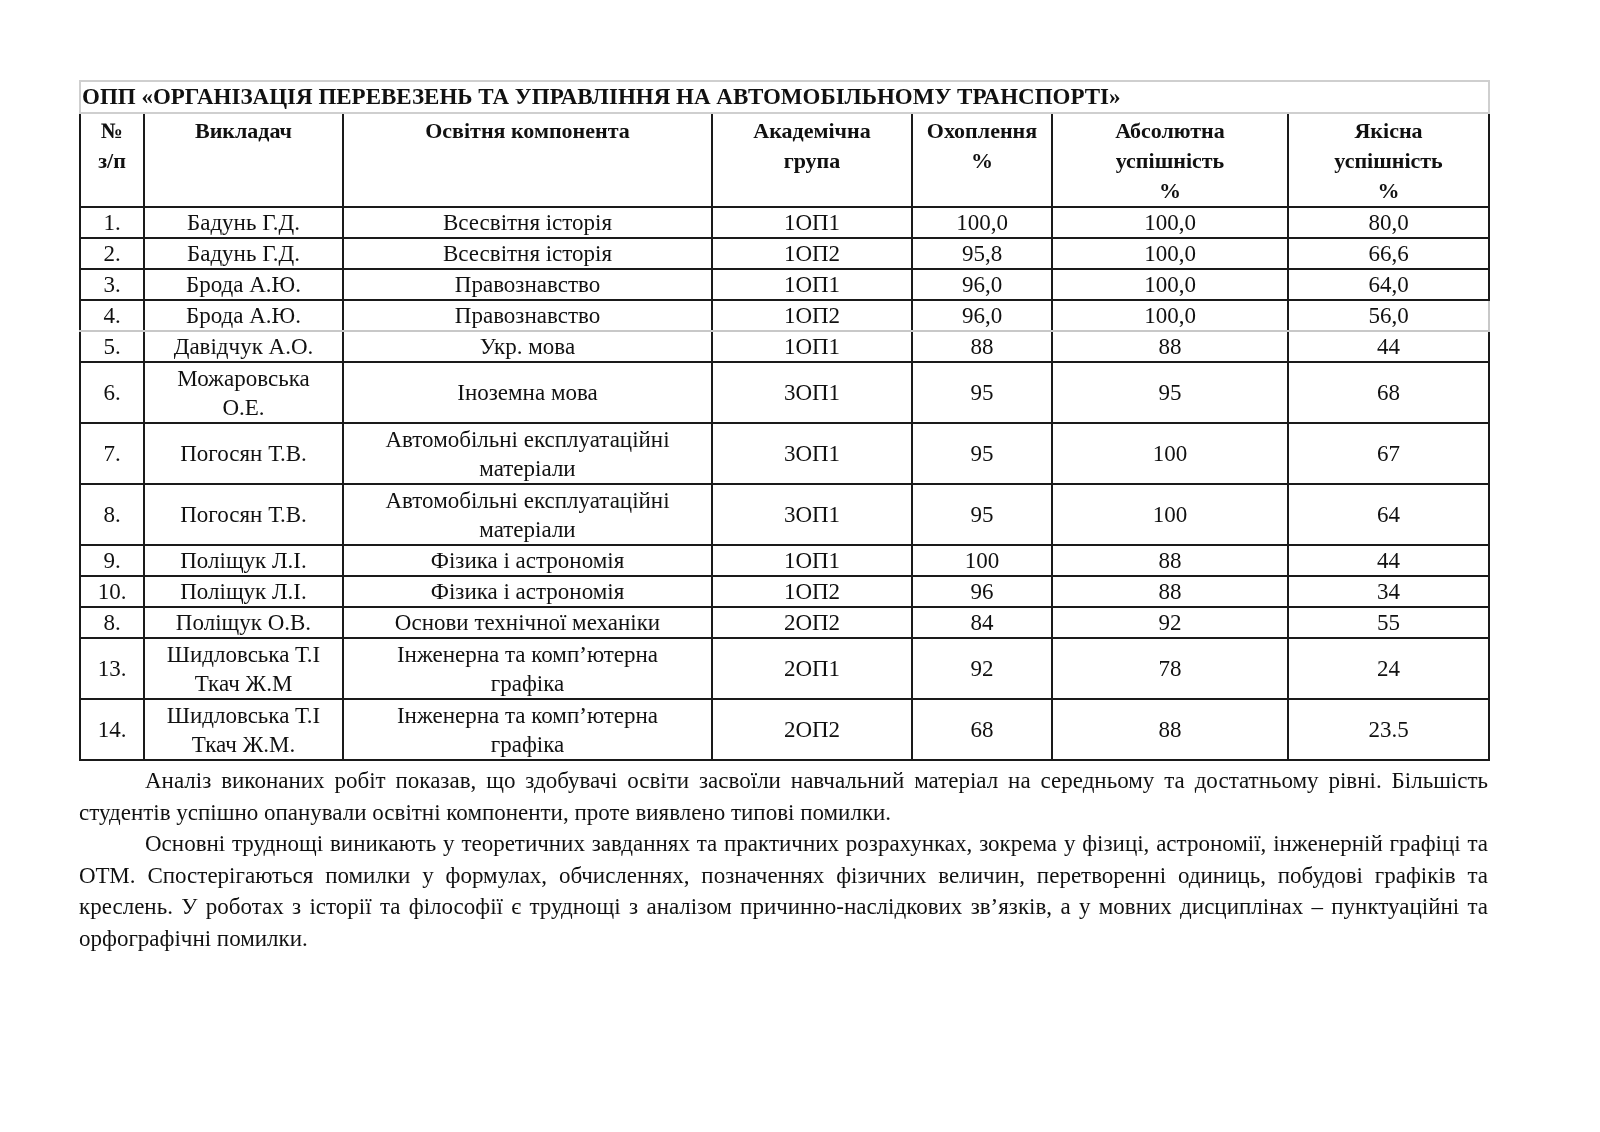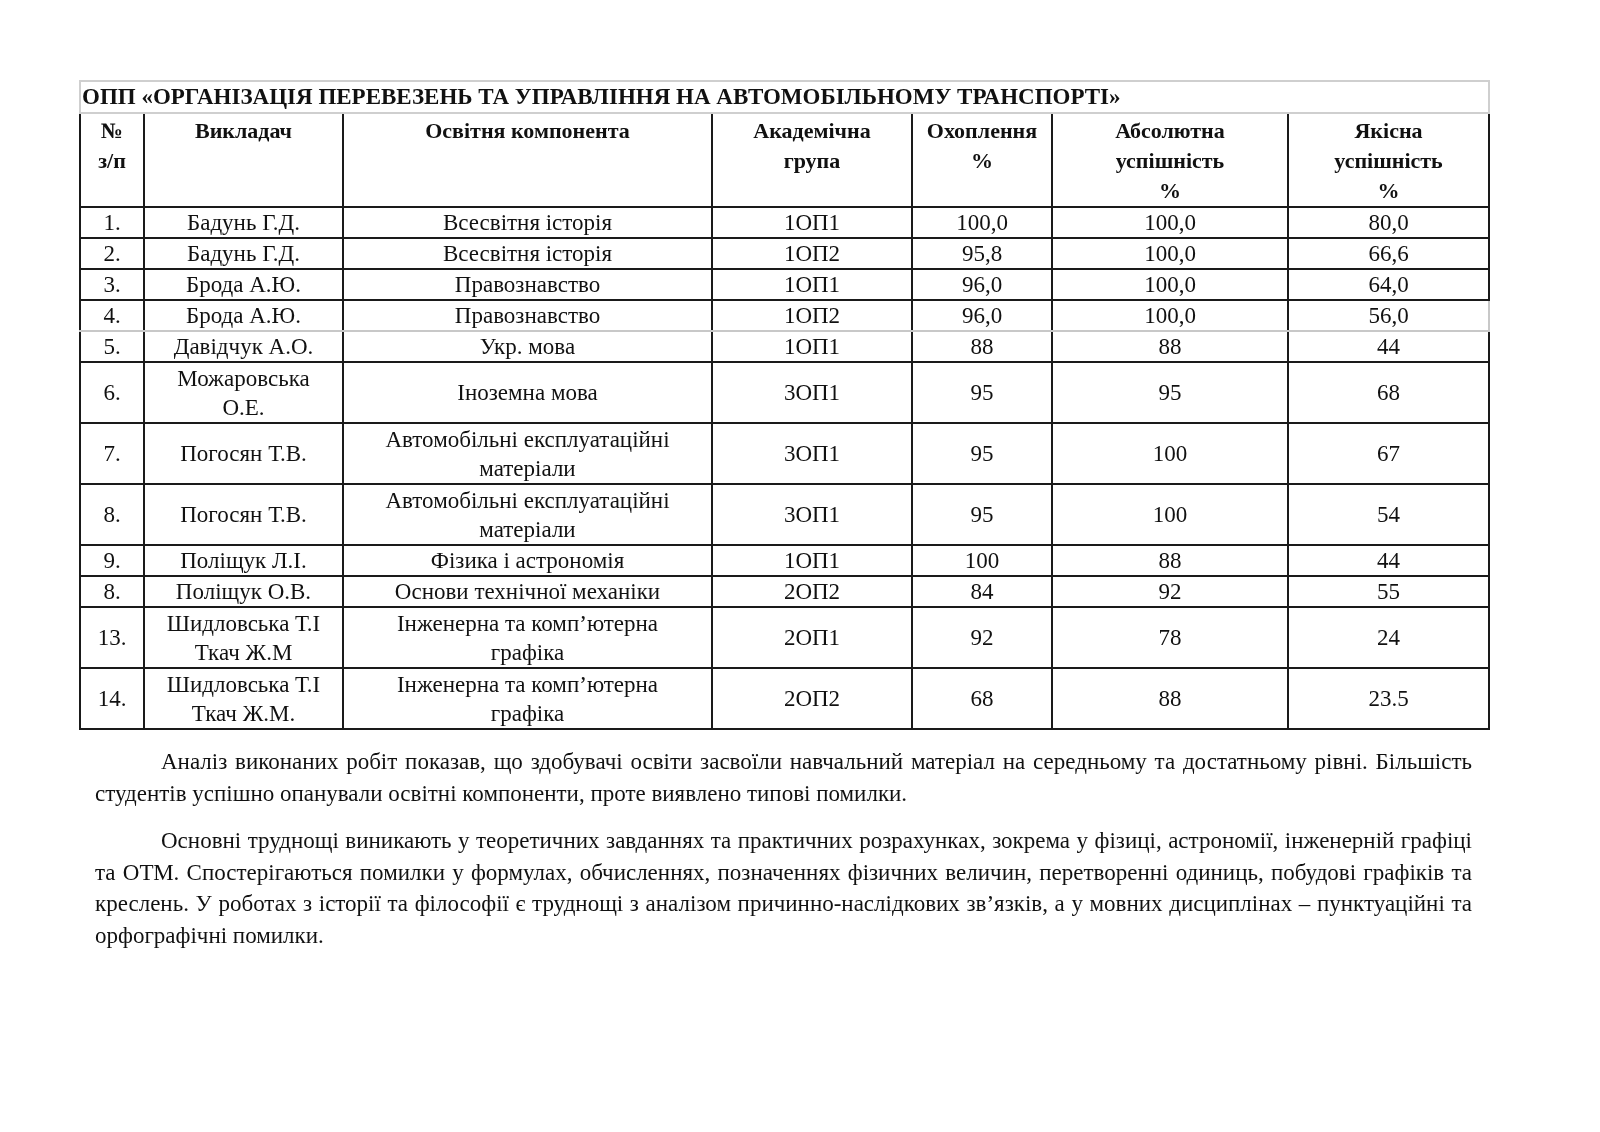--- a/index.html
+++ b/index.html
@@ -66,21 +66,21 @@
       border-left-color: #c8c8c8;
     }
     .analysis {
       margin-top: 4px;
       width: 1409px;
       font-size: 23px;
       line-height: 31.5px;
       text-align: justify;
     }
     .analysis p {
-      margin: 16px;
+      margin: 0;
       text-indent: 66px;
     }
   </style>
 </head>
 <body>
 
 <div class="page">
   <table class="report">
     <colgroup>
       <col style="width:64px">
@@ -169,30 +169,39 @@
           <td><span>100</span></td>
           <td><span>67</span></td>
         </tr>
         <tr class="r2">
           <td><span>8.</span></td>
           <td><span>Погосян Т.В.</span></td>
           <td><span>Автомобільні експлуатаційні</span><br><span>матеріали</span></td>
           <td><span>3ОП1</span></td>
           <td><span>95</span></td>
           <td><span>100</span></td>
-          <td><span>54</span></td>
+          <td><span>64</span></td>
         </tr>
         <tr class="r1">
           <td><span>9.</span></td>
           <td><span>Поліщук Л.І.</span></td>
           <td><span>Фізика і астрономія</span></td>
           <td><span>1ОП1</span></td>
           <td><span>100</span></td>
           <td><span>88</span></td>
           <td><span>44</span></td>
+        </tr>
+        <tr class="r1">
+          <td><span>10.</span></td>
+          <td><span>Поліщук Л.І.</span></td>
+          <td><span>Фізика і астрономія</span></td>
+          <td><span>1ОП2</span></td>
+          <td><span>96</span></td>
+          <td><span>88</span></td>
+          <td><span>34</span></td>
         </tr>
         <tr class="r1">
           <td><span>8.</span></td>
           <td><span>Поліщук О.В.</span></td>
           <td><span>Основи технічної механіки</span></td>
           <td><span>2ОП2</span></td>
           <td><span>84</span></td>
           <td><span>92</span></td>
           <td><span>55</span></td>
         </tr>

